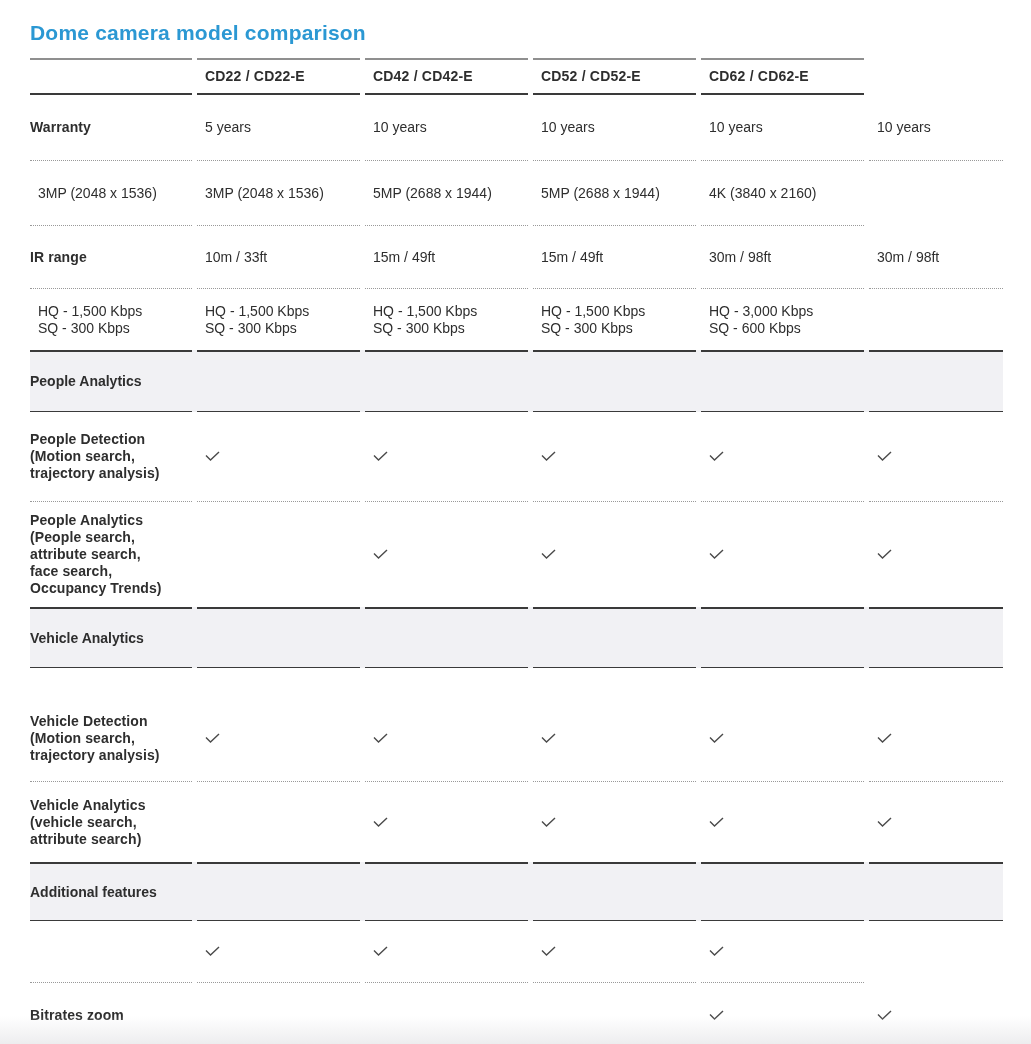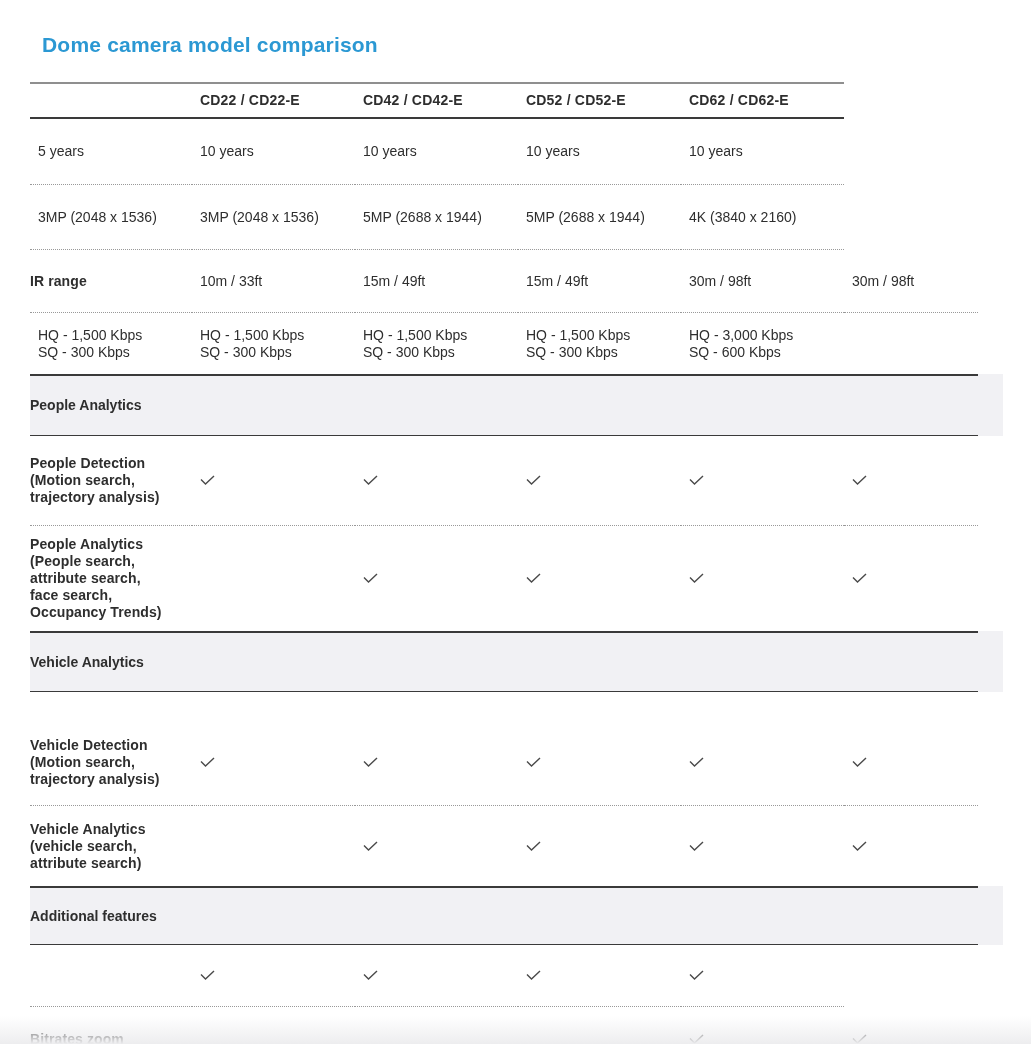--- a/index.html
+++ b/index.html
@@ -19,36 +19,37 @@
     width: 1031px;
   }
   .page {
     position: relative;
     width: 1031px;
     height: 1044px;
     background: #ffffff;
     overflow: hidden;
   }
   .page-title {
-    margin: 12px;
+    margin: 0;
     padding: 20px 0 13px 30px;
     font-size: 21px;
     line-height: 25px;
     font-weight: 700;
     letter-spacing: 0.2px;
     color: var(--title);
   }
   .cmp-table {
     margin-left: 30px;
     width: 973px;
     font-size: 14px;
   }
   .row {
     display: grid;
     grid-template-columns: 162px 163px 163px 163px 163px 134px;
+    column-gap: 5px;
   }
   .cell, .hcell {
     display: flex;
     align-items: center;
     line-height: 17px;
   }
   
   .hcell {
     border-top: 2px solid var(--border-gray);
     border-bottom: 2px solid var(--border-dark);
@@ -113,20 +114,21 @@
   <div class="cmp-table">
     <div class="row" id="table-header-row">
         <div class="hcell label-col"></div>
         <div class="hcell">CD22 / CD22-E</div>
         <div class="hcell">CD42 / CD42-E</div>
         <div class="hcell">CD52 / CD52-E</div>
         <div class="hcell">CD62 / CD62-E</div>
       </div>
     <div id="table-body">
         <div class="row data-row">
+          <div class="cell label-cell">Warranty</div>
           <div class="cell value-cell">5 years</div>
           <div class="cell value-cell">10 years</div>
           <div class="cell value-cell">10 years</div>
           <div class="cell value-cell">10 years</div>
           <div class="cell value-cell">10 years</div>
         </div>
         <div class="row data-row">
           <div class="cell value-cell">3MP (2048 x 1536)</div>
           <div class="cell value-cell">3MP (2048 x 1536)</div>
           <div class="cell value-cell">5MP (2688 x 1944)</div>

